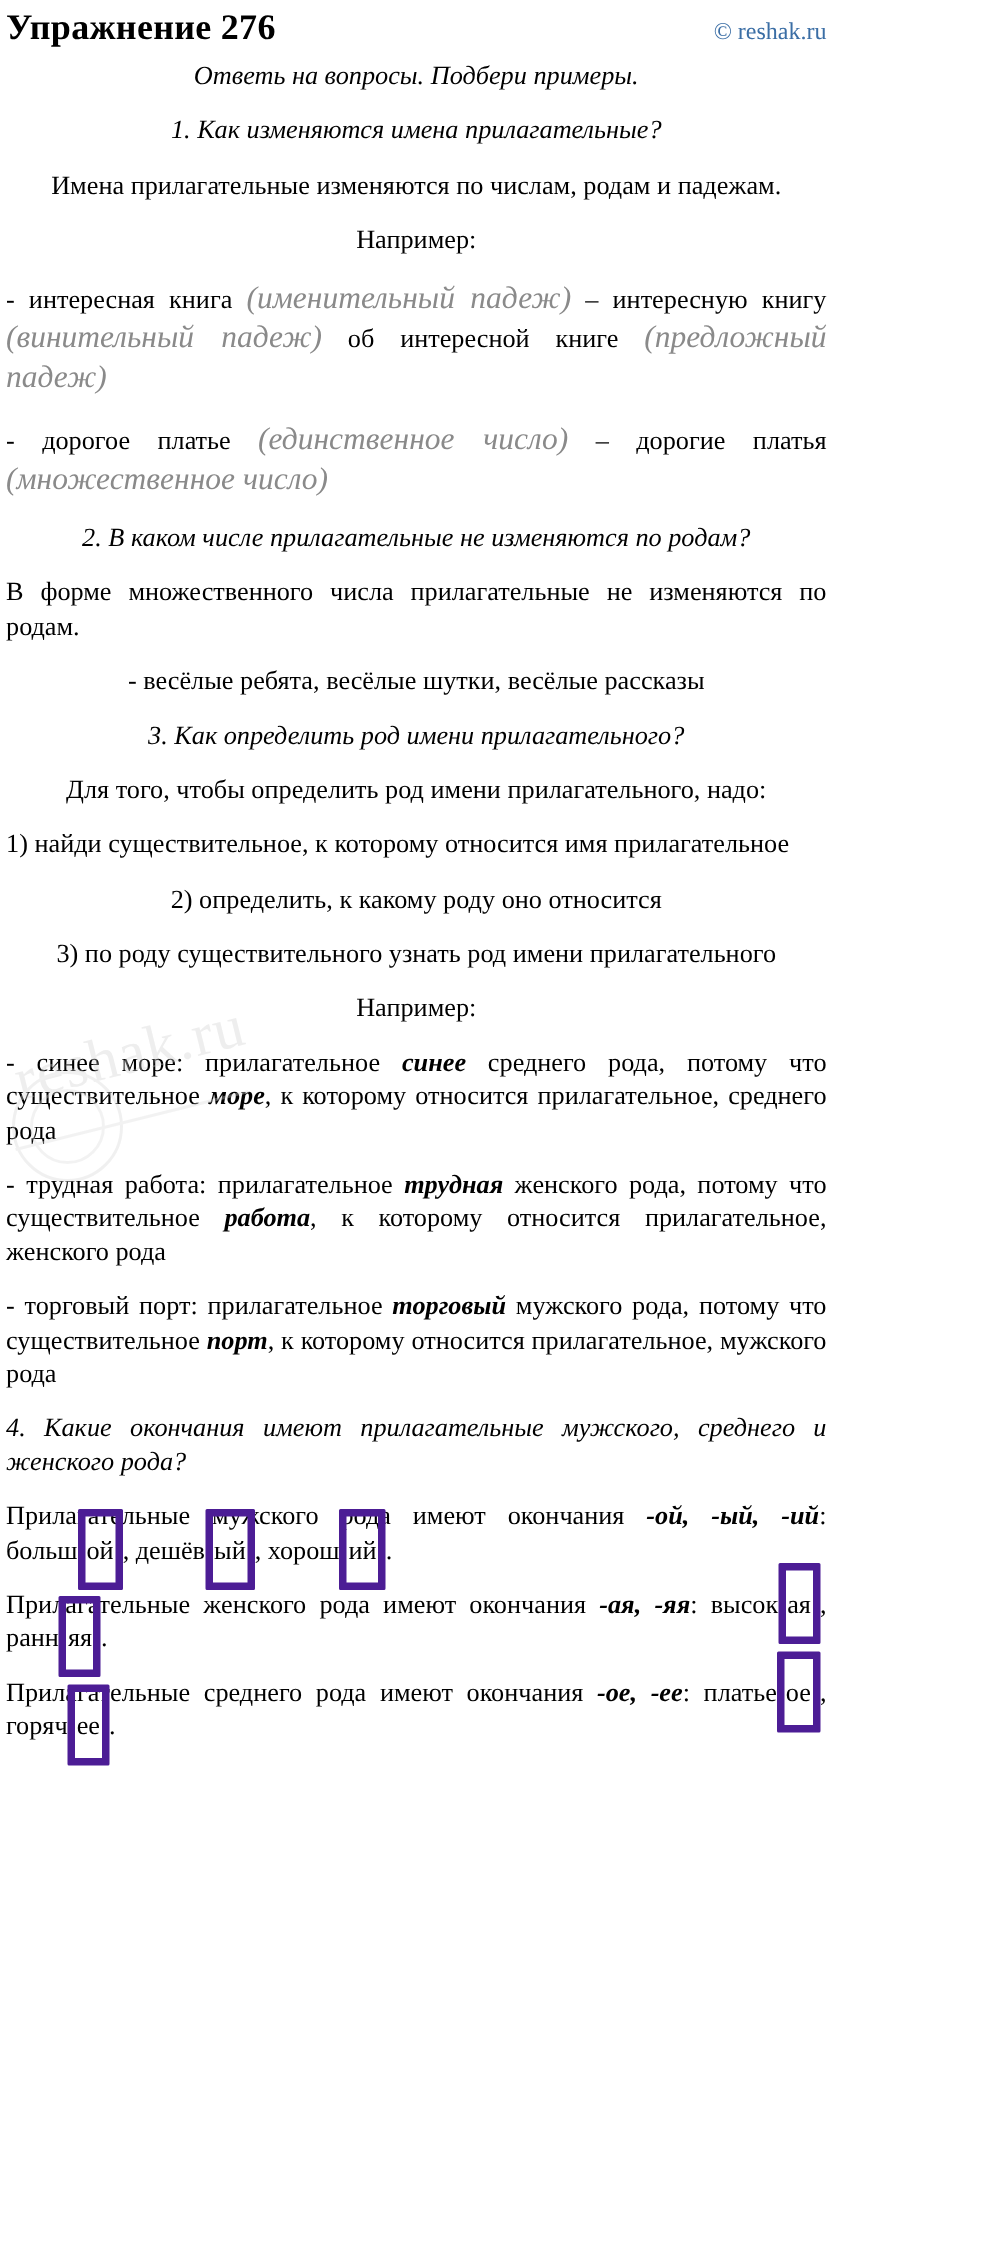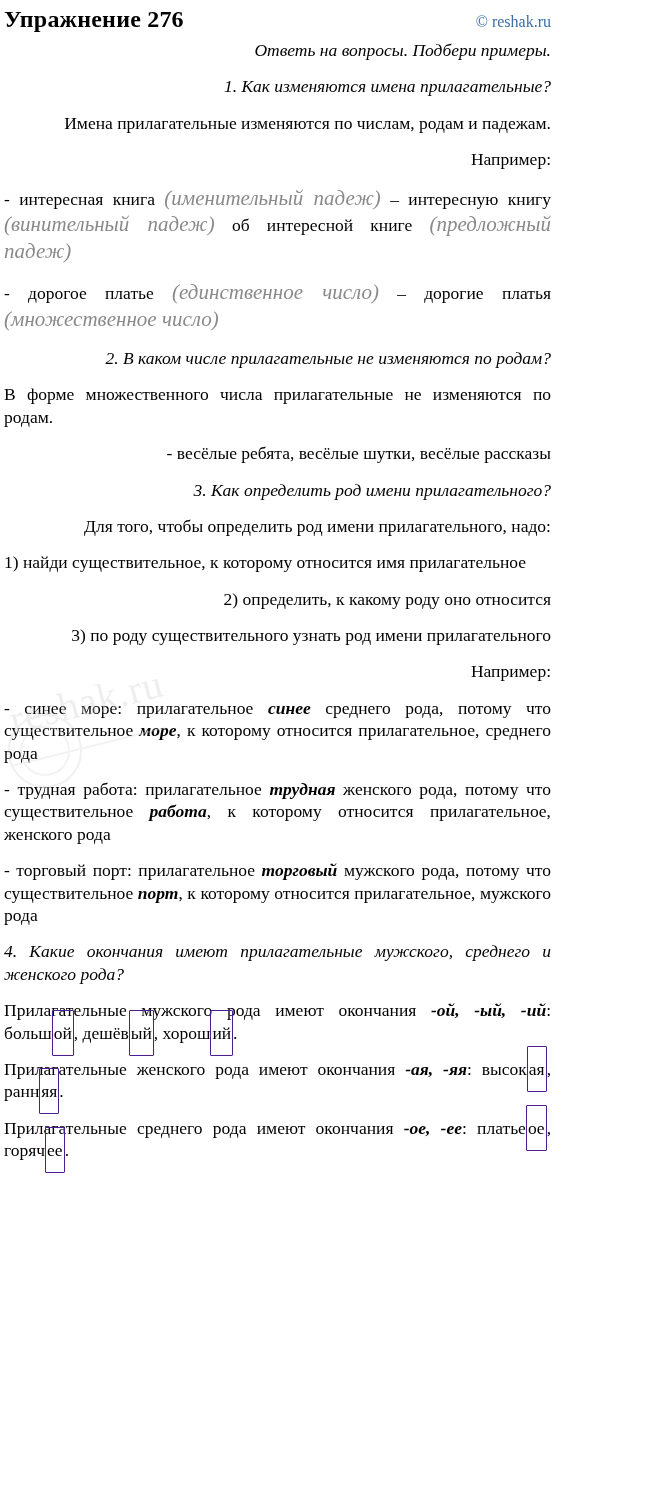--- a/index.html
+++ b/index.html
@@ -37,33 +37,33 @@
     color: #3b6ea5;
     font-family: "Liberation Serif", serif;
   }
   p {
     margin: 0 0 14px 0;
     font-size: 17.5px;
     line-height: 1.28;
     text-align: justify;
     text-justify: inter-word;
   }
-  p.nojust { text-align: right; }
+  p.nojust { text-align: center; }
   .bi { font-weight: bold; font-style: italic; }
   .gray-it {
     font-style: italic;
     color: #8a8a8a;
     font-size: 21px;
   }
   .q {
     font-style: italic;
     font-size: 17.5px;
   }
   .box {
-    border: 1px solid #4c1d95;
+    border: 5px solid #4c1d95;
     padding: 12px 1px;
     border-radius: 1px;
   }
   .watermark {
     position: absolute;
     left: 2px;
     top: 672px;
     width: 170px;
     height: 120px;
     pointer-events: none;

